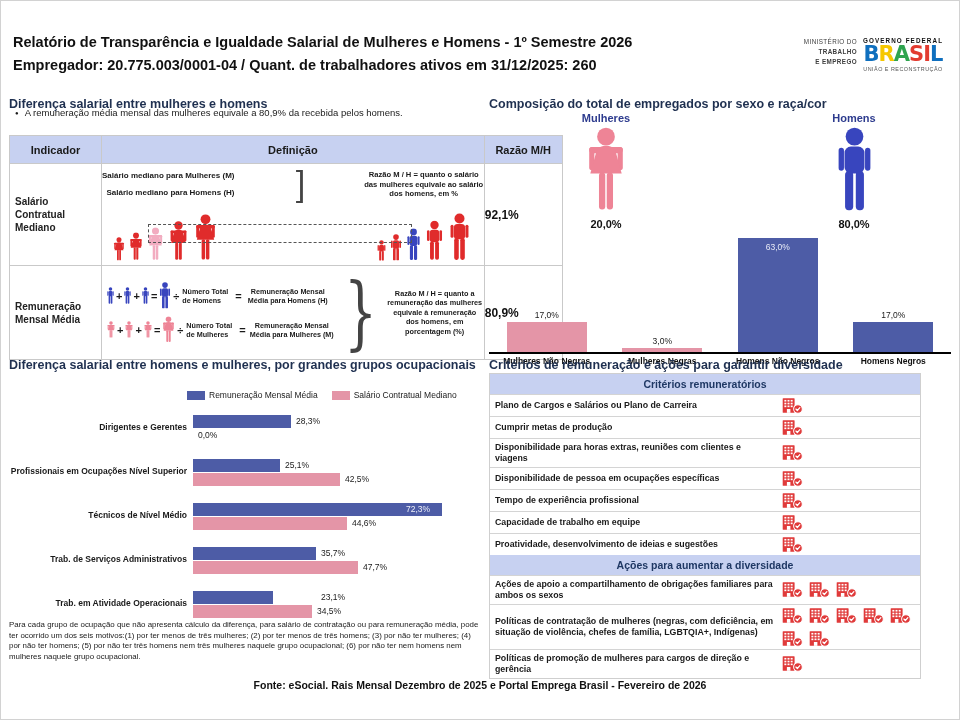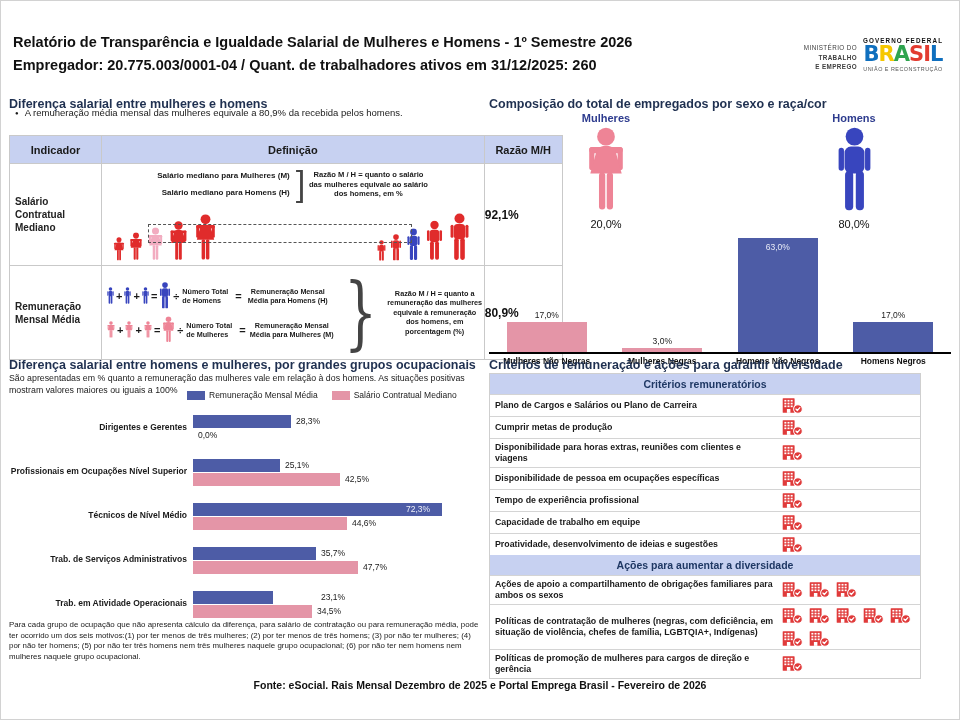--- a/index.html
+++ b/index.html
@@ -3,21 +3,21 @@
 <meta charset="utf-8">
 <style>
   html,body{margin:0;padding:0;background:#fff;}
   .page{position:relative;width:960px;height:720px;background:#fff;box-sizing:border-box;
         border:1px solid #d2d2d2;font-family:"Liberation Sans",sans-serif;color:#111;overflow:hidden;}
   .abs{position:absolute;}
 
   
   .title-block{left:12px;top:30px;width:760px;}
   .title-line{font-size:14.5px;font-weight:bold;color:#111;line-height:23px;}
-  .logo-area{right:10px;top:36px;display:flex;align-items:flex-end;}
+  .logo-area{right:10px;top:36px;display:flex;align-items:flex-start;}
   .ministry{text-align:right;font-size:6.3px;color:#3d3d3d;line-height:1.55;letter-spacing:.4px;}
   .ministry .b{font-weight:bold;}
   .gov-brand{text-align:center;width:92px;}
   .gov-federal{font-size:6.3px;font-weight:bold;letter-spacing:1.1px;color:#101010;}
   .brasil{font-size:21px;font-weight:bold;letter-spacing:-1px;line-height:1.0;font-family:"DejaVu Sans",sans-serif;}
   .uniao{font-size:5.4px;color:#555;letter-spacing:.5px;margin-top:1px;}
 
   
   .sec-title{font-size:12.5px;font-weight:bold;color:#1F3050;}
 
@@ -25,21 +25,21 @@
   .bullets{left:14px;top:106px;width:460px;}
   .bullet{display:flex;gap:6px;font-size:9.5px;color:#1a1a1a;margin-bottom:4.5px;align-items:baseline;}
   .bullet .dot{font-size:6px;position:relative;top:-1px;}
 
   
   .ind-table{position:absolute;left:8px;top:134px;border-collapse:collapse;table-layout:fixed;}
   .ind-table td,.ind-table th{border:1px solid #C9C9C9;vertical-align:middle;padding:0;margin-top:8px;}
   .ind-table th{background:#C7D1F1;font-size:11px;font-weight:bold;color:#1a1a1a;height:27px;}
   .ind-cell{font-size:10px;font-weight:bold;color:#222;padding-left:5px !important;line-height:1.3;}
   .ratio-cell{font-size:12px;font-weight:bold;text-align:left;}
-  .def-top{display:flex;justify-content:center;align-items:center;margin-top:3px;}
+  .def-top{display:flex;justify-content:space-between;align-items:center;margin-top:3px;}
   .def-lines{text-align:right;font-size:8px;font-weight:bold;line-height:2.1;color:#1a1a1a;}
   .def-bracket{font-size:30px;font-family:"DejaVu Serif",serif;color:#444;transform:scaleY(1.25);margin:0 3px 0 4px;font-weight:normal;}
   .def-note{width:120px;font-size:7.6px;font-weight:bold;text-align:center;line-height:1.3;color:#1a1a1a;}
   .pict-row{position:relative;display:flex;align-items:flex-end;height:56px;margin:3px 10px 4px 10px;}
   .pict-row svg{display:block;margin-right:2px;flex:0 0 auto;}
   .pict-spacer{flex:1;}
   .pict-dash{position:absolute;left:36px;right:62px;top:19px;height:17px;border:1.5px dashed #555;}
   .formula-wrap{display:flex;align-items:center;padding-left:4px;}
   .formula-col{display:flex;flex-direction:column;gap:7px;}
   .formula-row{display:flex;align-items:center;}
@@ -59,21 +59,21 @@
   .occ-group{position:absolute;left:0;width:100%;height:30px;}
   .occ-label{position:absolute;left:0;top:0;width:178px;height:29px;display:flex;align-items:center;justify-content:flex-end;font-size:8.5px;font-weight:bold;text-align:right;line-height:1.15;color:#1a1a1a;}
   .occ-bar{position:absolute;left:184px;height:13px;}
   .occ-val{position:absolute;font-size:8.5px;color:#1a1a1a;white-space:nowrap;}
   .occ-val.inside{color:#EDEFF8;}
   .footnote{left:8px;top:619px;width:470px;font-size:7.9px;line-height:1.33;color:#1a1a1a;}
 
   
   .fig-block{text-align:center;width:134px;}
   .fig-label{font-size:11px;font-weight:bold;color:#2D3B8E;margin-bottom:3px;}
-  .fig-value{font-size:11px;font-weight:normal;color:#111;margin-top:2px;}
+  .fig-value{font-size:11px;font-weight:bold;color:#111;margin-top:2px;}
   .comp-bars{left:488px;top:224px;width:462px;height:128px;display:flex;align-items:flex-end;}
   .comp-slot{flex:1;display:flex;flex-direction:column;align-items:center;justify-content:flex-end;}
   .comp-bar{width:80px;position:relative;}
   .comp-val{font-size:8.5px;color:#1a1a1a;margin-bottom:2px;}
   .comp-val.inside{position:absolute;top:4px;left:0;right:0;text-align:center;color:#E8EBF7;margin:0;}
   .baseline{left:488px;top:351px;width:462px;border-top:2px solid #000;}
   .comp-cats{left:488px;top:355px;width:462px;display:flex;}
   .comp-cat{flex:1;text-align:center;font-size:8.5px;font-weight:bold;color:#111;}
 
   
@@ -266,21 +266,20 @@
           <div class="brace">}</div>
           <div class="def-note2">Razão M / H = quanto a remuneração das mulheres equivale à remuneração dos homens, em porcentagem (%)</div>
         </div>
       </td>
       <td class="ratio-cell">80,9%</td>
     </tr>
   </tbody>
     </table>
 
   <div class="abs sec-title" style="left:8px;top:357px;">Diferença salarial entre homens e mulheres, por grandes grupos ocupacionais</div>
-  <div class="abs occ-sub">São apresentadas em % quanto a remuneração das mulheres vale em relação à dos homens. As situações positivas mostram valores maiores ou iguais a 100%</div>
   <div class="abs legend">
     <div class="item">
       <span class="sw" style="background:#4D5CA6"></span>
       <span>Remuneração Mensal Média</span>
     </div>
     <div class="item">
       <span class="sw" style="background:#E495A7"></span>
       <span>Salário Contratual Mediano</span>
     </div>
   </div>

